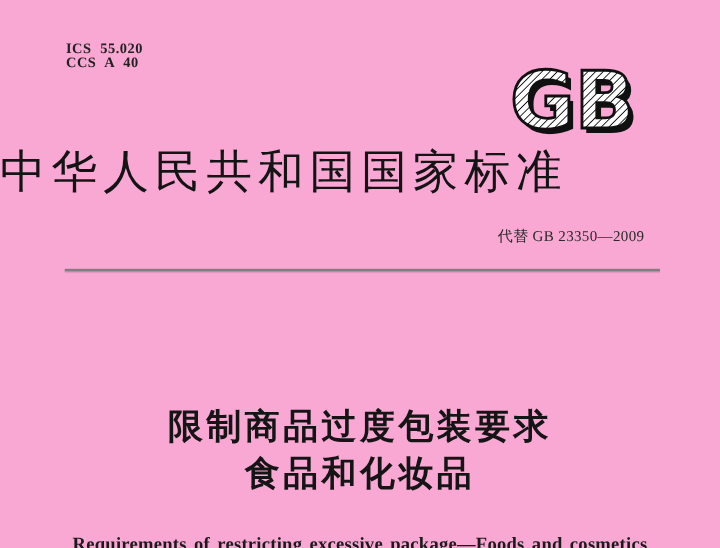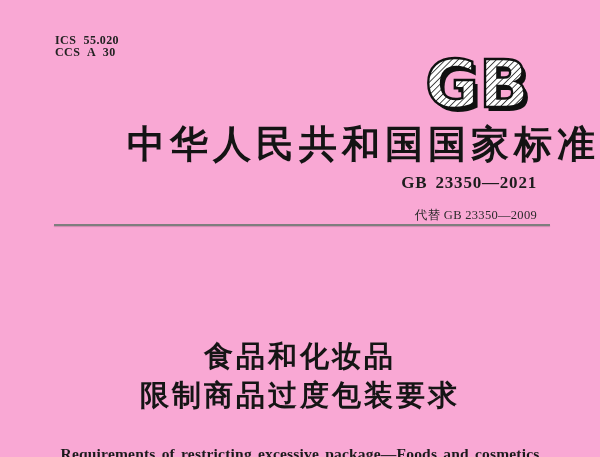--- a/index.html
+++ b/index.html
@@ -43,24 +43,24 @@
     font-family: "DejaVu Sans", "Liberation Sans", sans-serif;
     font-weight: bold;
   }
 
   
   .cn-title {
     position: absolute;
     top: 122px;
     left: 0;
     width: 100%;
-    text-align: right;
+    text-align: left;
     font-size: 38px;
     line-height: 44px;
-    font-weight: bold;
+    font-weight: normal;
     letter-spacing: 5px;
     color: #141414;
     white-space: nowrap;
   }
 
   
   .std-block {
     position: absolute;
     top: 174px;
     right: 63px;
@@ -127,45 +127,44 @@
     margin-top: 15px;
   }
 </style>
 </head>
 <body>
 
 <div class="page">
 
   <div class="ics-block">
     <div>ICS 55.020</div>
-    <div>CCS A 30</div>
+    <div>CCS A 40</div>
   </div>
 
   <div class="gb-logo">
     <svg viewBox="0 0 113 71">
       <defs>
         <pattern id="hatch" patternUnits="userSpaceOnUse" width="4.5" height="4.5" patternTransform="rotate(45)">
           <rect width="4.5" height="4.5" fill="#ffffff"></rect>
           <line x1="0" y1="0" x2="0" y2="4.5" stroke="#111111" stroke-width="1.5"></line>
         </pattern>
       </defs>
       <text x="6" y="66" font-size="66" textLength="104" lengthAdjust="spacingAndGlyphs" fill="#101010" transform="translate(3.5,3.5)">GB</text>
       <text x="6" y="66" font-size="66" textLength="104" lengthAdjust="spacingAndGlyphs" fill="url(#hatch)" stroke="#101010" stroke-width="2.4">GB</text>
     </svg>
   </div>
 
   <div class="cn-title">中华人民共和国国家标准</div>
 
   <div class="std-block">
-    <div class="std-no">GB 23350—2021</div>
     <div class="replaces">代替 GB 23350—2009</div>
   </div>
 
   <div class="header-rule"></div>
 
   <div class="doc-title">
+    <div>限制商品过度包装要求</div>
     <div>食品和化妆品</div>
-    <div>限制商品过度包装要求</div>
   </div>
 
   <div class="en-title">Requirements of restricting excessive package—Foods and cosmetics</div>
 
 </div>
 
 </body></html>

